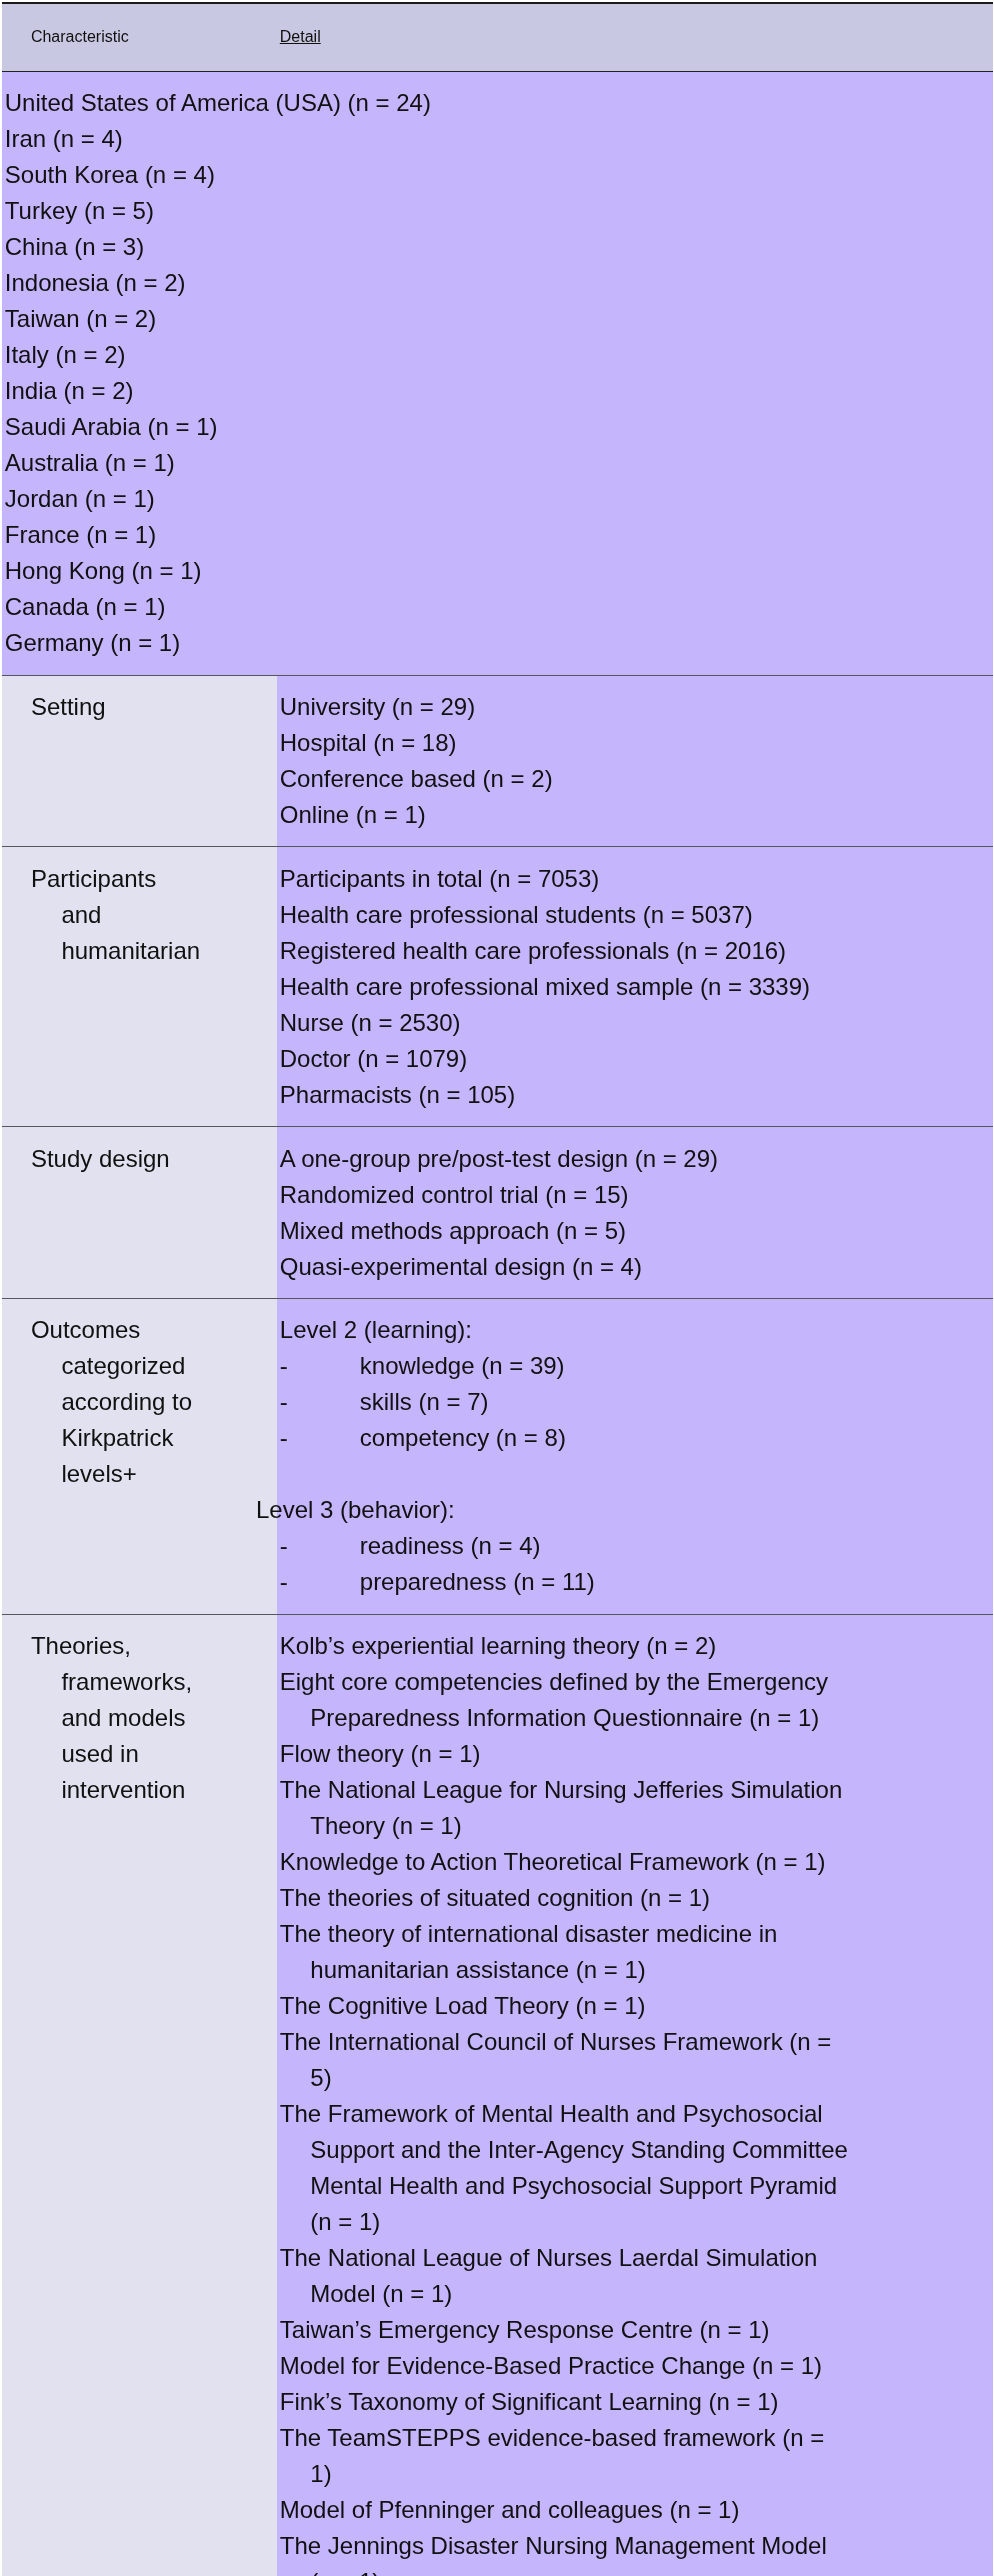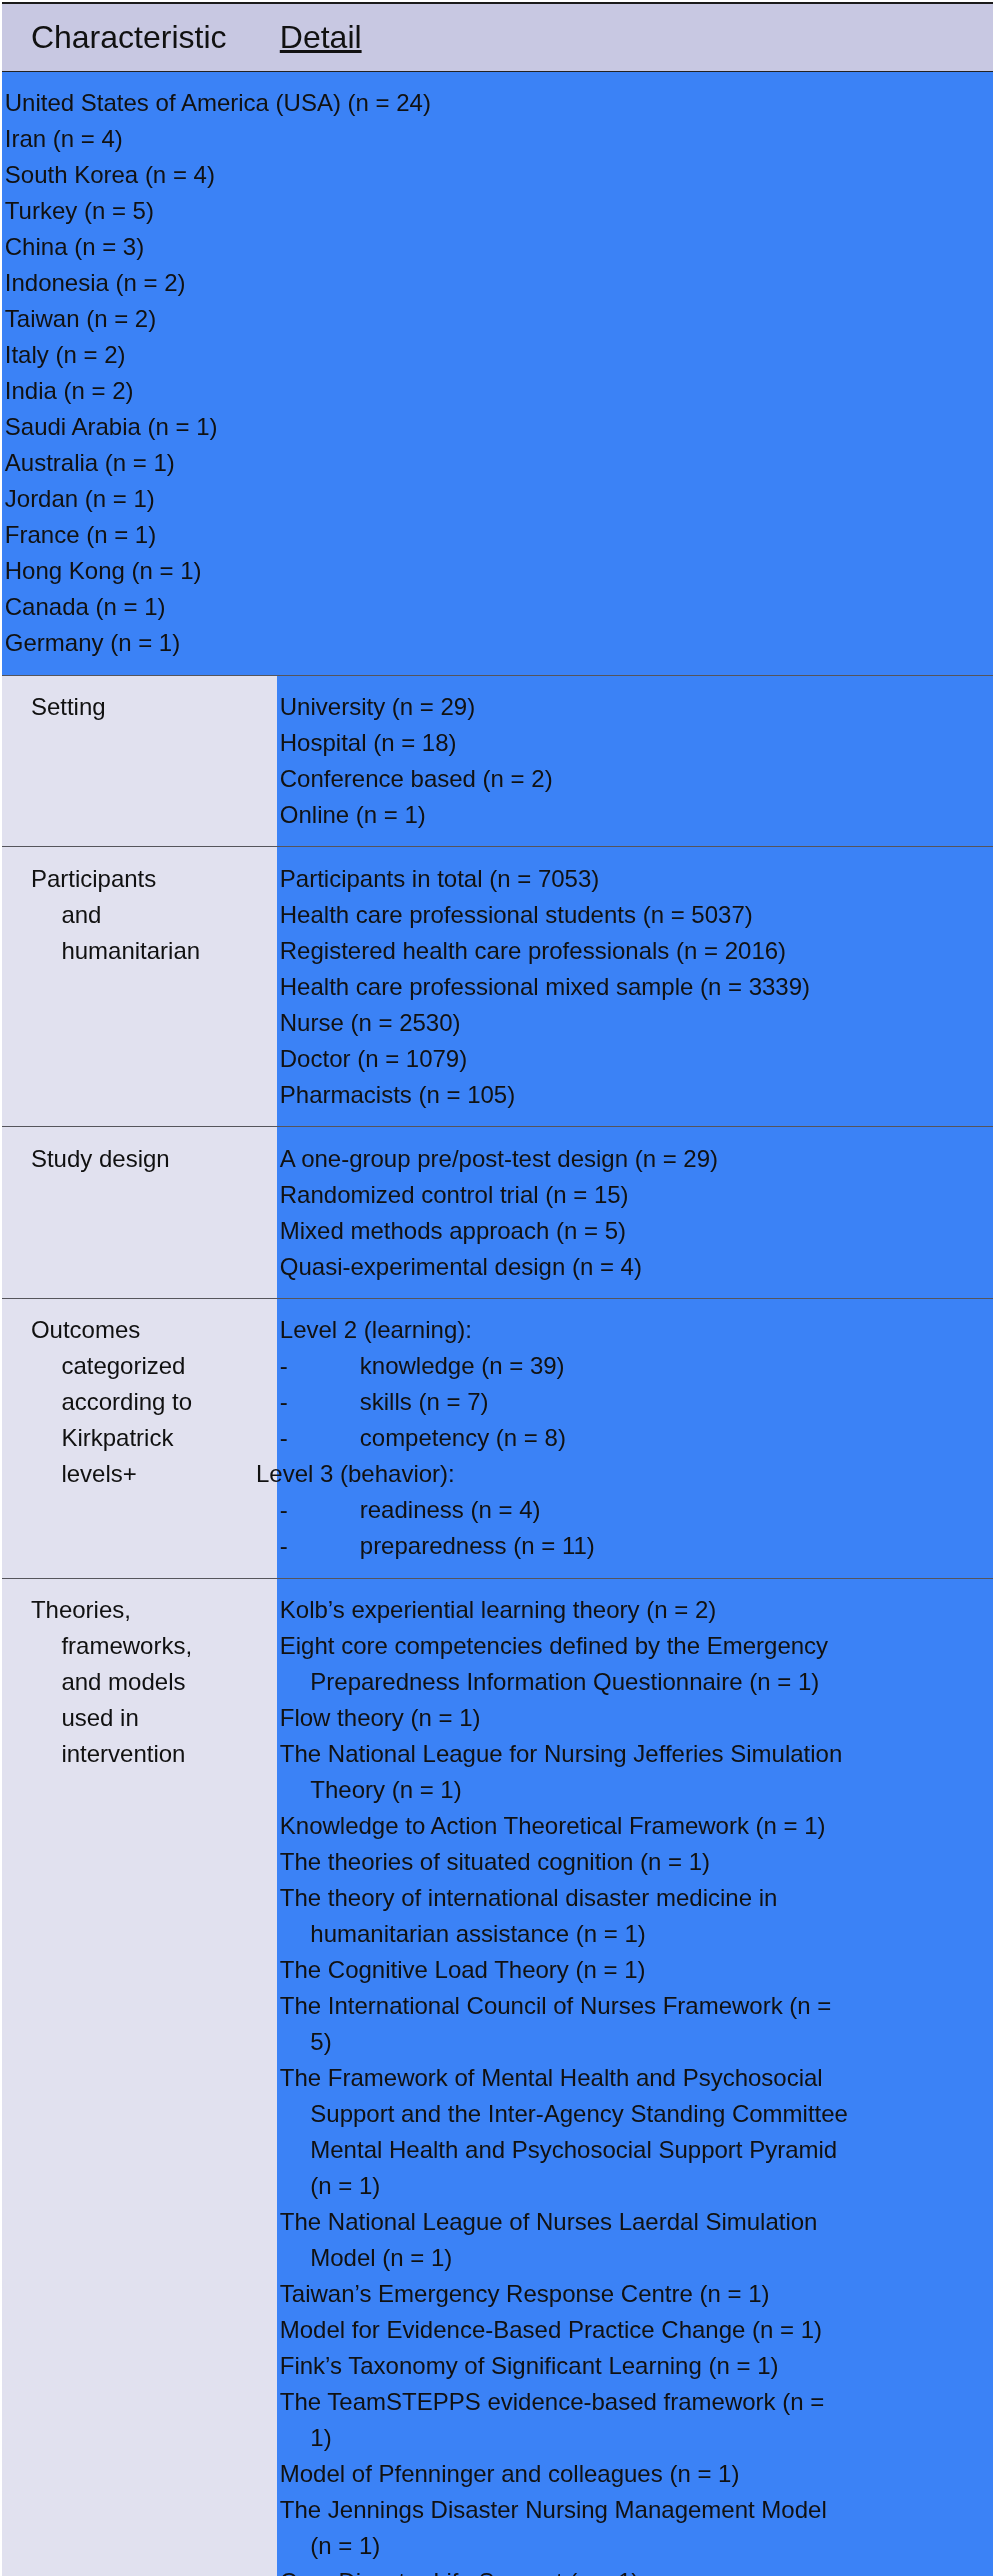--- a/index.html
+++ b/index.html
@@ -22,21 +22,21 @@
     background: #e1e1ef;
     border-top: 2.9px solid #1a1a1a;
     border-bottom: 2.9px solid #1a1a1a;
   }
   .header {
     display: flex;
     height: 67px;
     background: #c8c8e2;
     border-bottom: 1.9px solid #222222;
     align-items: center;
-    font-size: 32px;
+    font-size: 16px;
   }
   .header .c1 { width: 246px; padding-left: 29px; }
   .header .c2 { padding-left: 2.9px; text-decoration: underline; }
   .row {
     display: flex;
     border-bottom: 1.9px solid #55555c;
     font-size: 24px;
     line-height: 36px;
   }
   .row:last-child { border-bottom: none; }
@@ -47,28 +47,28 @@
   }
   .row .c1 {
     padding-top: 13.4px;
     padding-bottom: 13.4px;
   }
   .row .c2 {
     flex: 1;
     padding-left: 2.9px;
     padding-top: 13.4px;
     padding-bottom: 13.4px;
-    background: #3b82f6;
+    background: #c4b5fd;
   }
   .label-first { display: block; }
   .label-rest { display: block; padding-left: 30.5px; }
   .line { display: block; padding-left: 30.5px; text-indent: -30.5px; white-space: normal; }
   .dash-line { display: block; white-space: pre; }
   .dash { display: inline-block; width: 80px; }
-  .lvl3 { padding-left: 6.7px; }
+  .lvl3 { padding-left: 6.7px; margin-top: 36px; }
 </style>
 </head>
 <body>
 
 <div class="table">
 
   <div class="header">
     <div class="c1">Characteristic</div>
     <div class="c2">Detail</div>
   </div>

